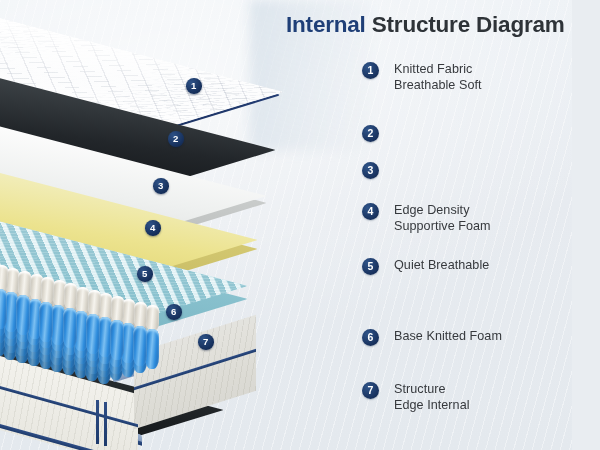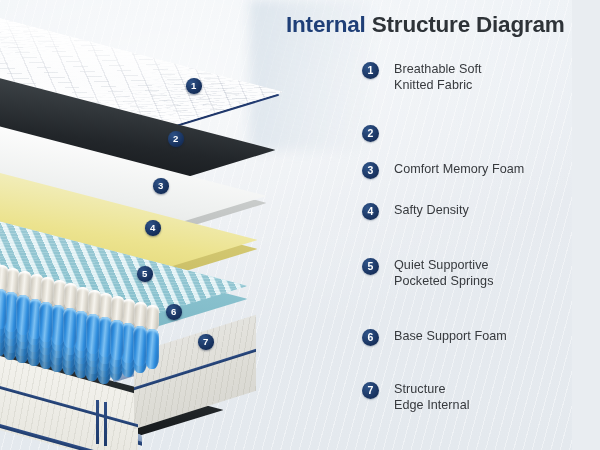--- a/index.html
+++ b/index.html
@@ -309,50 +309,47 @@
         <div class="cal" style="left: 183px; top: 252px;">5</div>
         <div class="cal" style="left: 212px; top: 290px;">6</div>
         <div class="cal" style="left: 244px; top: 320px;">7</div>
       </div>
   </div>
 
   <div id="legend">
       <div class="lg-row" style="top: 0px;">
         <div class="lg-badge">1</div>
         <div class="lg-text">
+          <span>Knitted Fabric</span>
           <span>Breathable Soft</span>
-          <span>Knitted Fabric</span>
         </div>
       </div>
       <div class="lg-row" style="top: 63px;">
         <div class="lg-badge">2</div>
       </div>
       <div class="lg-row" style="top: 100px;">
         <div class="lg-badge">3</div>
-        <div class="lg-text">
-          <span>Comfort Memory Foam</span>
-        </div>
       </div>
       <div class="lg-row" style="top: 141px;">
         <div class="lg-badge">4</div>
         <div class="lg-text">
-          <span>Safty Density</span>
+          <span>Edge Density</span>
+          <span>Supportive Foam</span>
         </div>
       </div>
       <div class="lg-row" style="top: 196px;">
         <div class="lg-badge">5</div>
         <div class="lg-text">
-          <span>Quiet Supportive</span>
-          <span>Pocketed Springs</span>
+          <span>Quiet Breathable</span>
         </div>
       </div>
       <div class="lg-row" style="top: 267px;">
         <div class="lg-badge">6</div>
         <div class="lg-text">
-          <span>Base Support Foam</span>
+          <span>Base Knitted Foam</span>
         </div>
       </div>
       <div class="lg-row" style="top: 320px;">
         <div class="lg-badge">7</div>
         <div class="lg-text">
           <span>Structure</span>
           <span>Edge Internal</span>
         </div>
       </div>
     </div>

